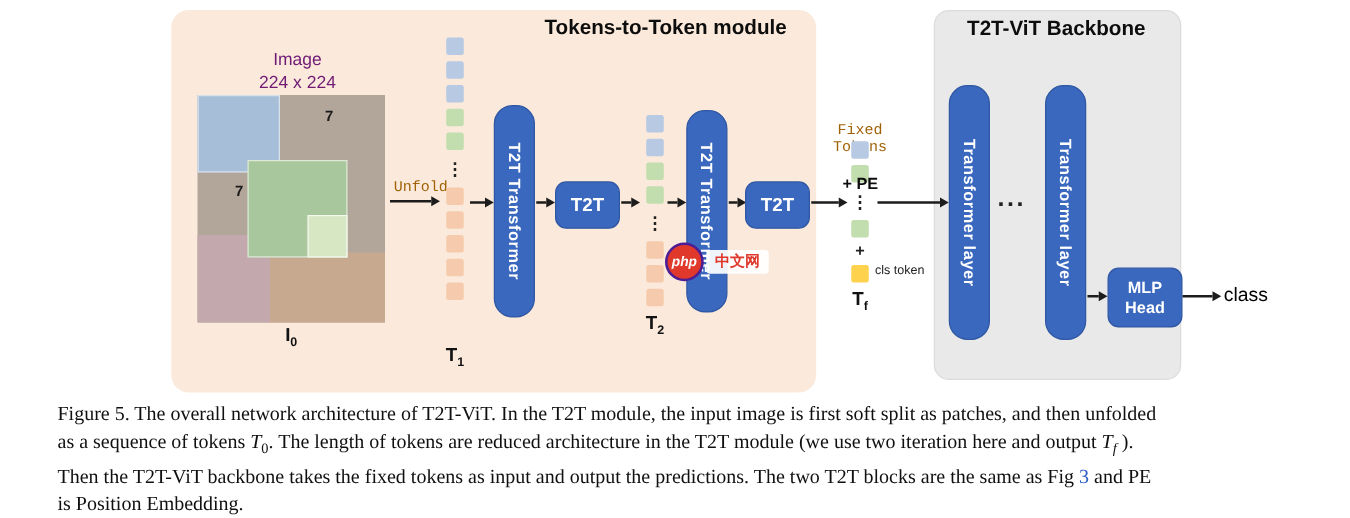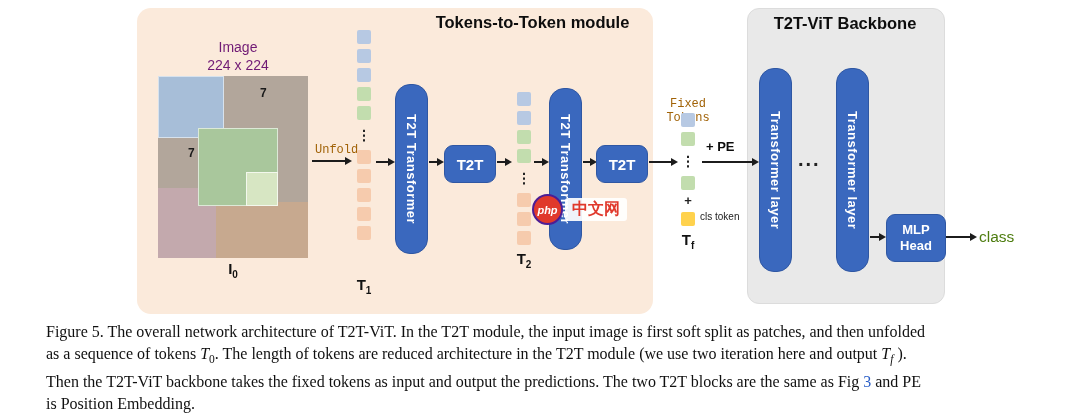--- a/index.html
+++ b/index.html
@@ -60,34 +60,34 @@
 
   
   .watermark { position:absolute; left:492px; top:194px; display:flex; align-items:center; }
   .wm-circle {
     width:27px; height:27px; border-radius:50%; background:var(--watermark_red);
     color:#fff; font-style:italic; font-weight:bold; font-size:11px;
     display:flex; align-items:center; justify-content:center; border:2px solid #4c1d95;
   }
   .wm-text {
     margin-left:2px; background:rgba(255,255,255,.92); color:var(--watermark_red);
-    font-weight:bold; font-size:16px; padding:1px 7px; border-radius:3px;
+    font-weight:bold; font-size:12px; padding:1px 7px; border-radius:3px;
   }
 
   
   .caption {
     position:absolute; left:6px; top:321px; width:1072px;
     font-family:"Liberation Serif", serif; font-size:16px; color:#101010;
   }
   .cap-line { white-space:nowrap; line-height:22.4px; }
   .mi { font-style:italic; }
   .msub { font-size:11.5px; }
   .figlink { color:var(--link); }
 
-  .class-label { position:absolute; font-size:15.5px; color:#4d7c0f; }
+  .class-label { position:absolute; font-size:15.5px; color:#000000; }
   .dots-label { position:absolute; font-weight:bold; font-size:20px; letter-spacing:2px; color:#222; }
   .pe-label { position:absolute; font-weight:bold; font-size:13px; color:#0d0d0d; }
   .cls-label { position:absolute; font-size:10px; color:#222; }
   .image-title { position:absolute; text-align:center; font-size:14px; line-height:18px; color:#701a75; }
 </style>
 </head>
 <body>
 
 <div class="stage">
 
@@ -176,21 +176,21 @@
       <div class="tok-dots">⋮</div>
       <div class="tok" style="background: var(--token_green);"></div>
       <div class="tok-plus">+</div>
       <div class="tok" style="background: var(--token_yellow);"></div>
     </div>
   <div class="cls-label" style="left:660px; top:211px;">cls token</div>
   <div class="blabel" style="left:627px; top:231px; width:42px;">
     <span>T</span><sub class="sublbl">f</sub>
   </div>
 
-  <div class="pe-label" style="left:666px; top:139px;">+ PE</div>
+  <div class="pe-label" style="left:634px; top:139px;">+ PE</div>
   <div class="arr" style="left:662px; top:161px; width:50px;"></div>
 
   <div class="box-blue vblock vtext" style="left:719px; top:68px; width:31px; height:202px;">Transformer layer</div>
   <div class="dots-label" style="left:758px; top:148px;">...</div>
   <div class="box-blue vblock vtext" style="left:796px; top:68px; width:31px; height:202px;">Transformer layer</div>
 
   <div class="arr" style="left:830px; top:236px; width:9px;"></div>
 
   <div class="box-blue" style="left:846px; top:214px; width:58px; height:46px; border-radius:9px; font-size:13px; line-height:16px; flex-direction:column;">
     <div>MLP</div>

